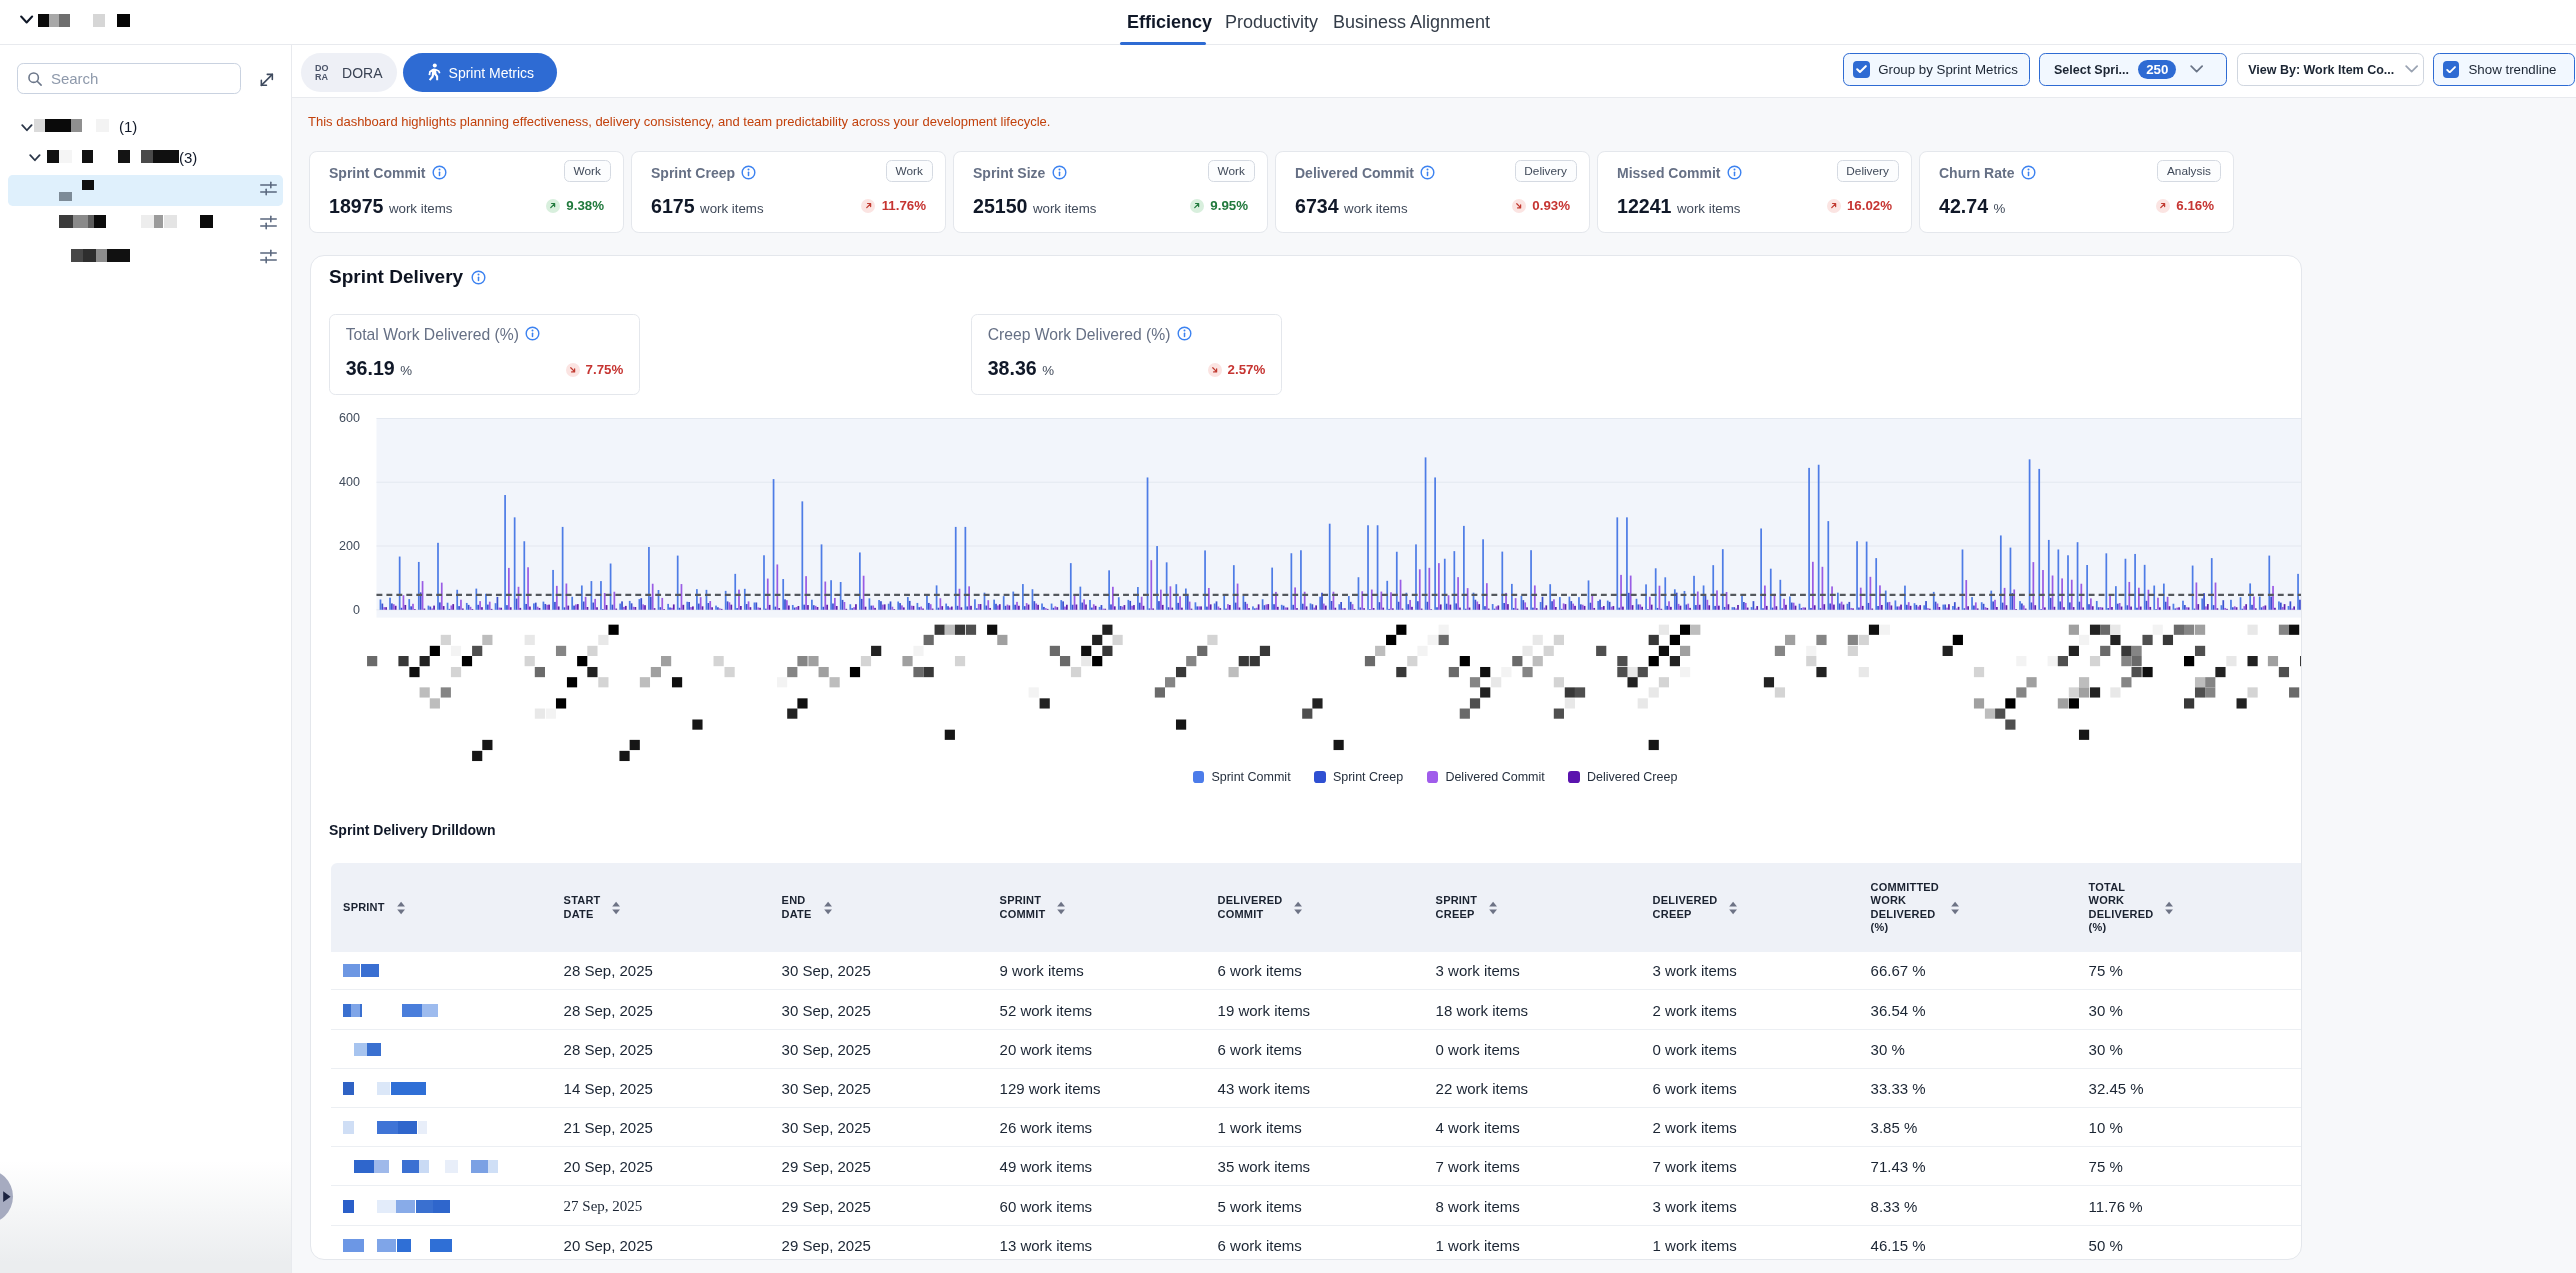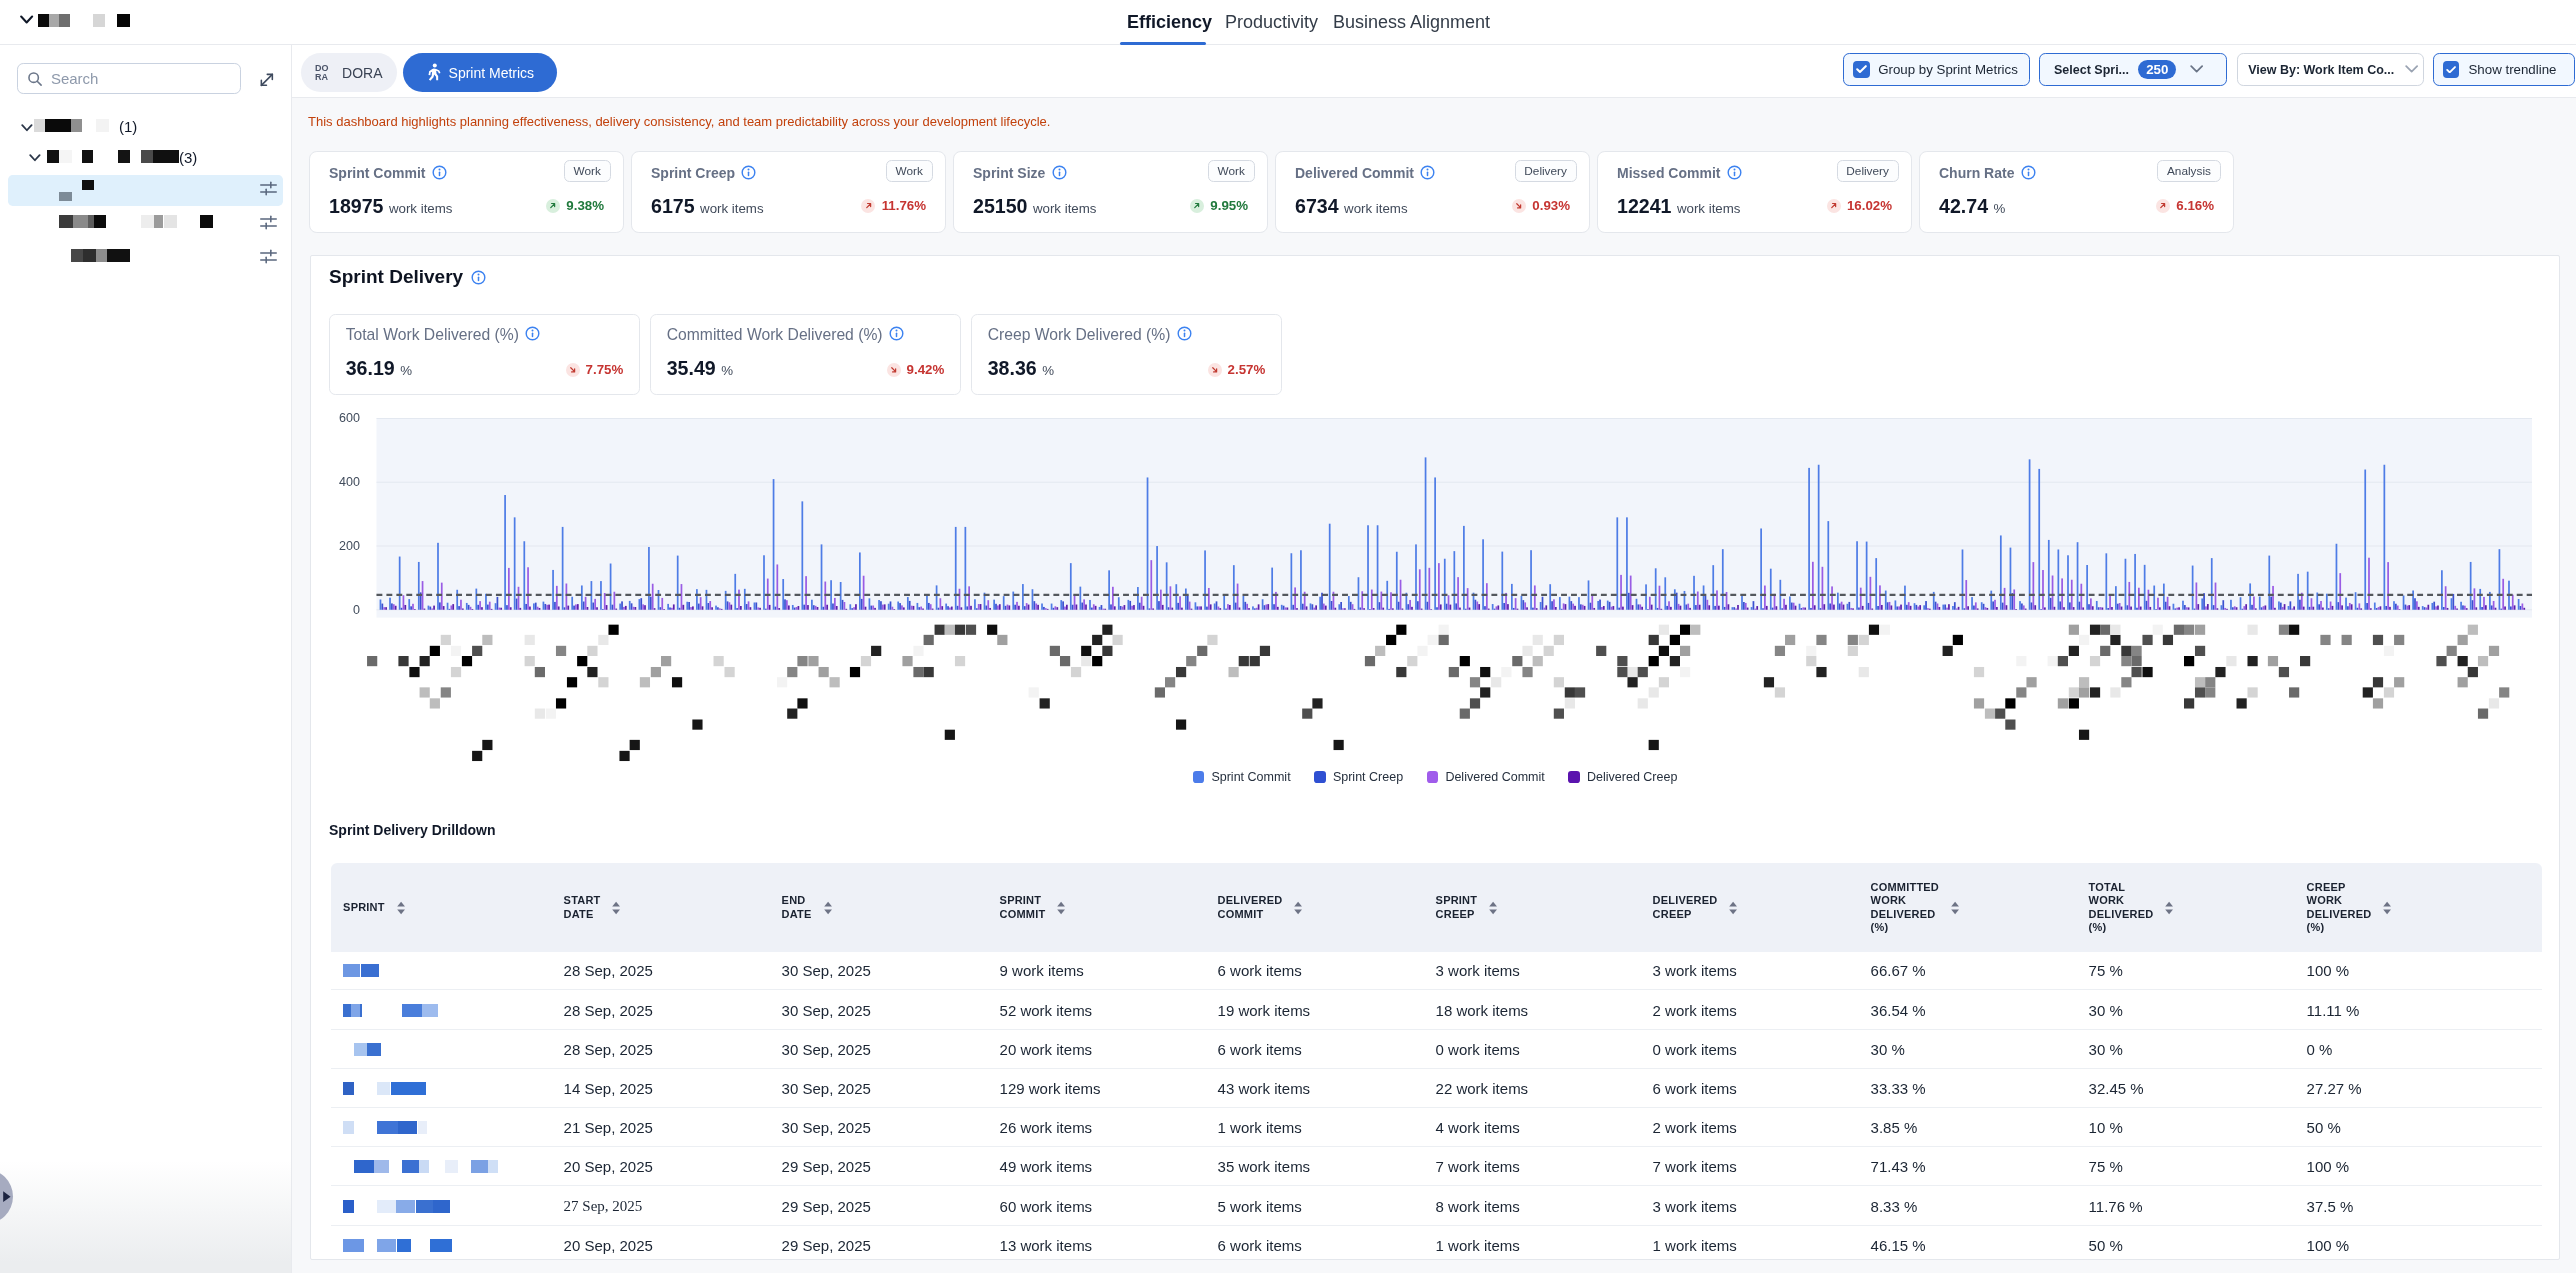--- a/index.html
+++ b/index.html
@@ -26,21 +26,21 @@
   .desc { position:absolute; left:308px; top:114px; font-size:13px; color:#c2410c; z-index:2; }
   .mcard { position:absolute; top:151px; width:315px; height:82px; background:#fff; border:0.8px solid #e4e7ec; border-radius:7.8px; z-index:2; }
   .mtitle { position:absolute; left:19px; top:12.5px; font-size:14px; color:#667085; font-weight:bold; display:flex; align-items:center; gap:6.3px; }
   .mbadge { position:absolute; right:12.5px; top:7.8px; border:0.8px solid #d5dae2; border-radius:5.5px; background:#fcfdfe; font-size:11.8px; color:#404a5a; padding:3.1px 8.6px; }
   .mval { position:absolute; left:19px; top:43px; font-size:19.6px; font-weight:bold; color:#101828; }
   .munit { font-size:13.3px; font-weight:normal; color:#404a5a; }
   .mtrend { position:absolute; right:19px; top:46px; display:flex; align-items:center; gap:6.3px; font-size:13.3px; font-weight:bold; }
   .tcirc { width:14px; height:14px; border-radius:50%; display:flex; align-items:center; justify-content:center; flex:none; }
   .green { color:#20793c; } .bg-green { background:#d8efdd; }
   .red { color:#c63532; } .bg-red { background:#fbe4e2; }
-  .bigcard { position:absolute; left:310px; top:255px; width:2250px; height:1005px; background:#fff; border:0.8px solid #e4e7ec; border-radius:2px; z-index:2; overflow:hidden; }
+  .bigcard { position:absolute; left:310px; top:255px; width:1992px; height:1005px; background:#fff; border:0.8px solid #e4e7ec; border-radius:14px; z-index:2; overflow:hidden; }
   .sdtitle { position:absolute; left:18px; top:10.2px; font-size:19px; font-weight:bold; color:#0d1321; display:flex; align-items:center; gap:7.8px; }
   .scard { position:absolute; top:58px; width:311px; height:81px; border:0.8px solid #e4e7ec; border-radius:6.3px; background:#fff; }
   .sctitle { position:absolute; left:15.7px; top:11px; font-size:15.7px; color:#667085; display:flex; align-items:flex-start; gap:6.3px; }
   .scval { position:absolute; left:15.7px; top:42px; font-size:19.6px; font-weight:bold; color:#101828; }
   .scunit { font-size:13.3px; font-weight:normal; color:#404a5a; }
   .sctrend { position:absolute; right:15.7px; top:47px; display:flex; align-items:center; gap:5.5px; font-size:13.3px; font-weight:bold; }
   .tcirc2 { width:14px; height:14px; border-radius:50%; display:flex; align-items:center; justify-content:center; flex:none; }
   .legend { position:absolute; left:0; top:514px; width:2248px; display:flex; justify-content:center; gap:23.5px; font-size:12.5px; color:#26303e; }
   .legend .it { display:flex; align-items:center; gap:7px; }
   .sw { width:11.8px; height:11.8px; border-radius:3.1px; }
@@ -298,33 +298,20 @@
           <circle cx="9.5" cy="9.5" r="8" stroke="#3c82f0" stroke-width="1.8" fill="none"></circle>
           <circle cx="9.5" cy="5.6" r="1.25" fill="#3c82f0"></circle>
           <rect x="8.55" y="8.2" width="1.9" height="6" rx="0.95" fill="#3c82f0"></rect>
         </svg></div>
   <div class="scval">36.19 <span class="scunit">%</span></div>
   <div class="sctrend red"><span class="tcirc2 bg-red">
           <svg width="9.4" height="9.4" viewBox="0 0 17 17">
             <path d="M5 5 L12 12 M6.5 12.5 L12 12.5 L12 7" stroke="#c0392f" stroke-width="2.2" fill="none" stroke-linecap="round" stroke-linejoin="round"></path>
           </svg>
         </span>7.75%</div>
-</div>
-    <div class="scard" style="left:339px;">
-  <div class="sctitle">Committed Work Delivered (%) <svg width="15" height="15" viewBox="0 0 19 19">
-          <circle cx="9.5" cy="9.5" r="8" stroke="#3c82f0" stroke-width="1.8" fill="none"></circle>
-          <circle cx="9.5" cy="5.6" r="1.25" fill="#3c82f0"></circle>
-          <rect x="8.55" y="8.2" width="1.9" height="6" rx="0.95" fill="#3c82f0"></rect>
-        </svg></div>
-  <div class="scval">35.49 <span class="scunit">%</span></div>
-  <div class="sctrend red"><span class="tcirc2 bg-red">
-          <svg width="9.4" height="9.4" viewBox="0 0 17 17">
-            <path d="M5 5 L12 12 M6.5 12.5 L12 12.5 L12 7" stroke="#c0392f" stroke-width="2.2" fill="none" stroke-linecap="round" stroke-linejoin="round"></path>
-          </svg>
-        </span>9.42%</div>
 </div>
     <div class="scard" style="left:660px;">
   <div class="sctitle">Creep Work Delivered (%) <svg width="15" height="15" viewBox="0 0 19 19">
           <circle cx="9.5" cy="9.5" r="8" stroke="#3c82f0" stroke-width="1.8" fill="none"></circle>
           <circle cx="9.5" cy="5.6" r="1.25" fill="#3c82f0"></circle>
           <rect x="8.55" y="8.2" width="1.9" height="6" rx="0.95" fill="#3c82f0"></rect>
         </svg></div>
   <div class="scval">38.36 <span class="scunit">%</span></div>
   <div class="sctrend red"><span class="tcirc2 bg-red">
           <svg width="9.4" height="9.4" viewBox="0 0 17 17">

